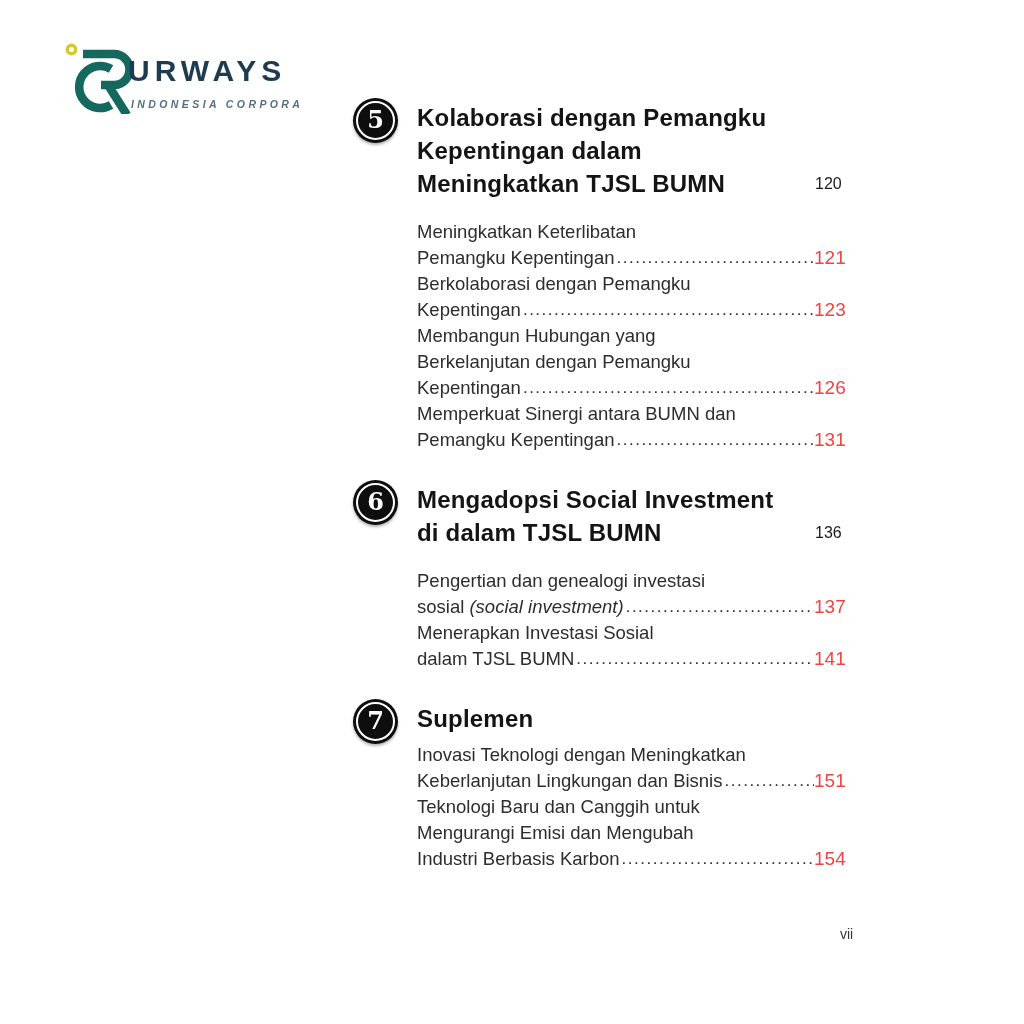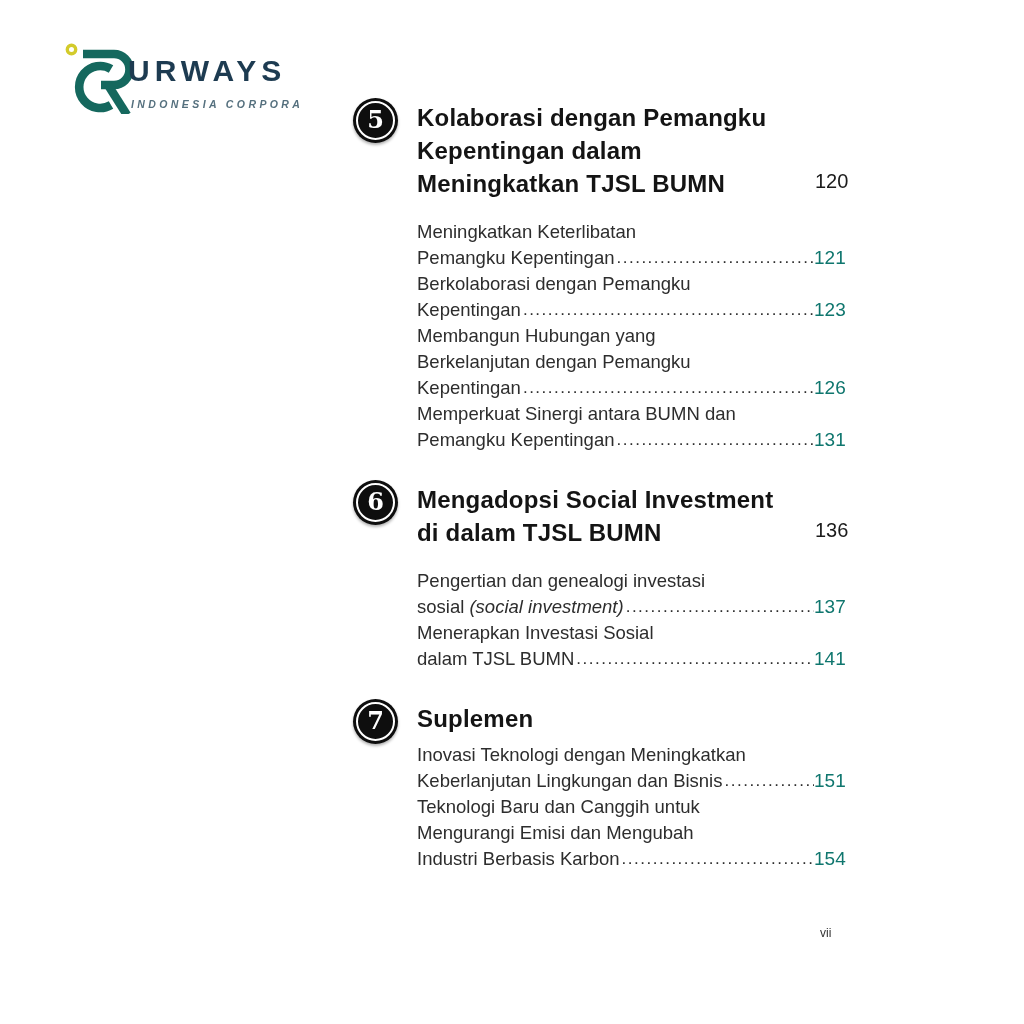--- a/index.html
+++ b/index.html
@@ -55,42 +55,42 @@
     font-weight:700; font-size:24px; line-height:1;
     padding-bottom:2px;
   }
 
   .section-title {
     font-size:24px; line-height:33px; font-weight:700;
     color:#141414; letter-spacing:0.2px;
   }
   .heading-page {
     position:absolute; left:398px; bottom:7px;
-    font-size:20px; color:#1b1b1b; white-space:nowrap;
+    font-size:16px; color:#1b1b1b; white-space:nowrap;
   }
 
   .entries { font-size:18.5px; line-height:26px; color:#2d2d2d; }
   .entry-line { white-space:nowrap; }
   .entry-row { display:flex; align-items:flex-start; }
   .entry-text { white-space:nowrap; }
   .entry-text .it { font-style:italic; }
   .dots {
     flex:1 1 auto; min-width:0; overflow:hidden; white-space:nowrap;
     font-size:17px; letter-spacing:1.5px; margin-left:2px;
     color:#2d2d2d;
   }
   .entry-page {
     flex:0 0 auto; width:34px; margin-left:0;
-    font-size:19px; color:#0f766e;
+    font-size:19px; color:#ef4444;
   }
 
   
   .folio {
-    position:absolute; left:820px; top:926px;
-    font-size:12px; color:#333333;
+    position:absolute; left:840px; top:926px;
+    font-size:14px; color:#333333;
   }
 </style>
 </head>
 <body>
 
 <div class="logo">
   <svg class="logo-mark" viewBox="0 0 78 74">
 
     <circle cx="13.5" cy="9.5" r="4.2" fill="none" stroke="#d3cb2b" stroke-width="3.4"></circle>
 

